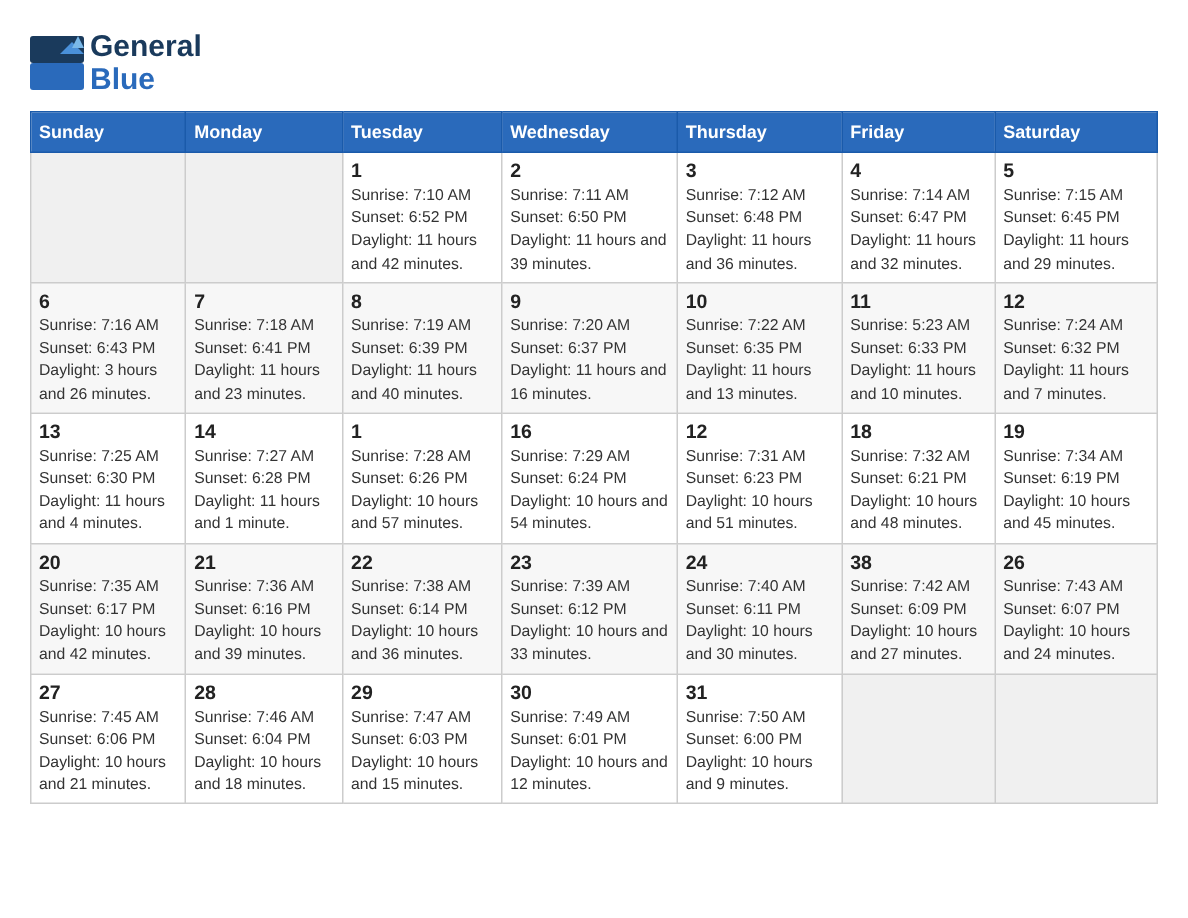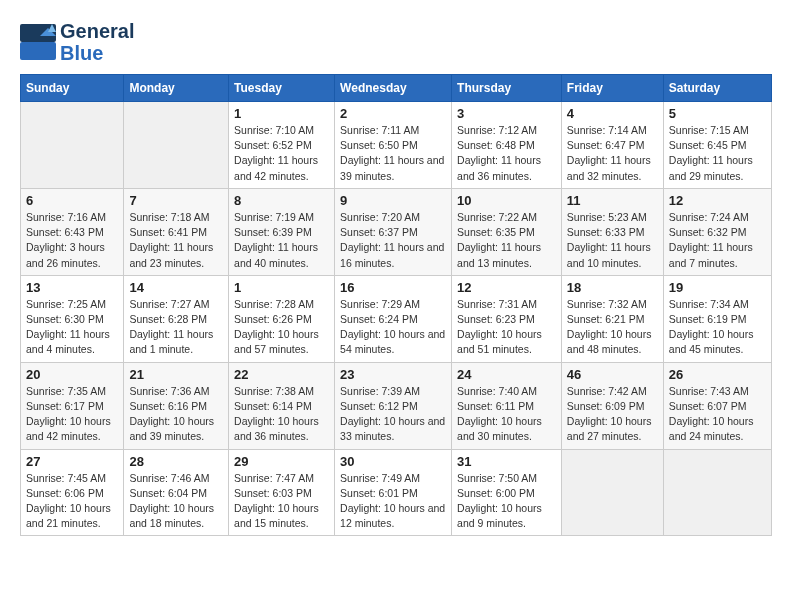--- a/index.html
+++ b/index.html
@@ -308,21 +308,21 @@
         </td>
         <td>
           <span class="day-num">24</span>
         <div class="day-info">
           <span>Sunrise: 7:40 AM</span><br>
           <span>Sunset: 6:11 PM</span><br>
           <span>Daylight: 10 hours and 30 minutes.</span>
         </div>
         </td>
         <td>
-          <span class="day-num">46</span>
+          <span class="day-num">38</span>
         <div class="day-info">
           <span>Sunrise: 7:42 AM</span><br>
           <span>Sunset: 6:09 PM</span><br>
           <span>Daylight: 10 hours and 27 minutes.</span>
         </div>
         </td>
         <td>
           <span class="day-num">26</span>
         <div class="day-info">
           <span>Sunrise: 7:43 AM</span><br>

